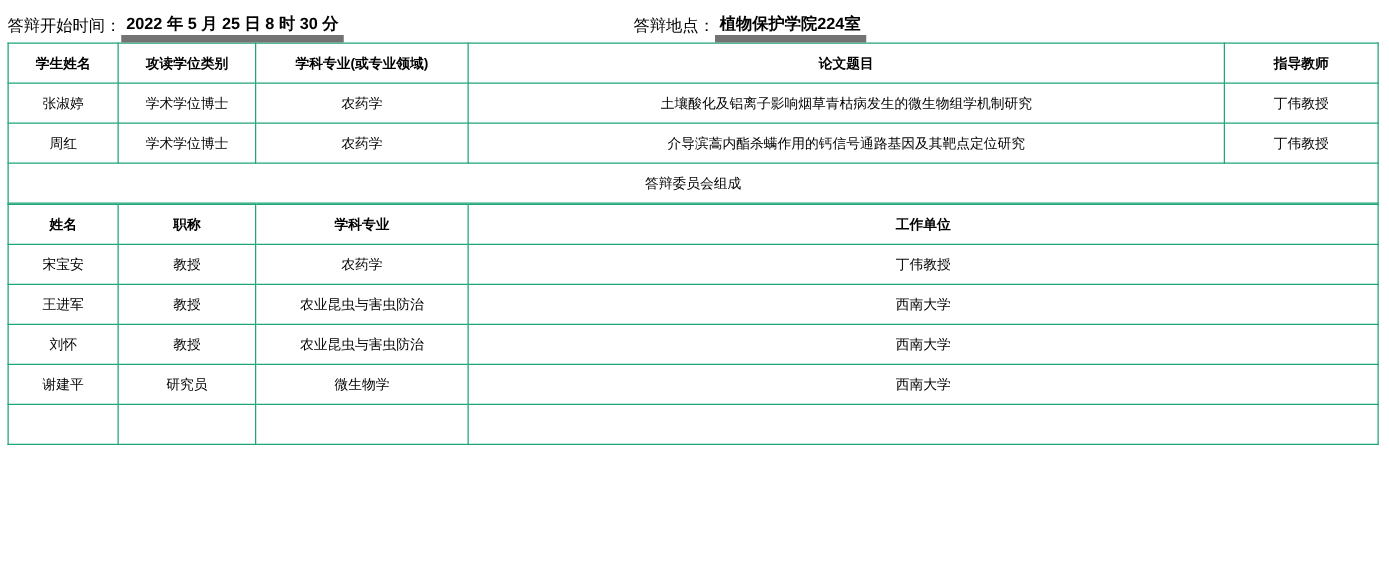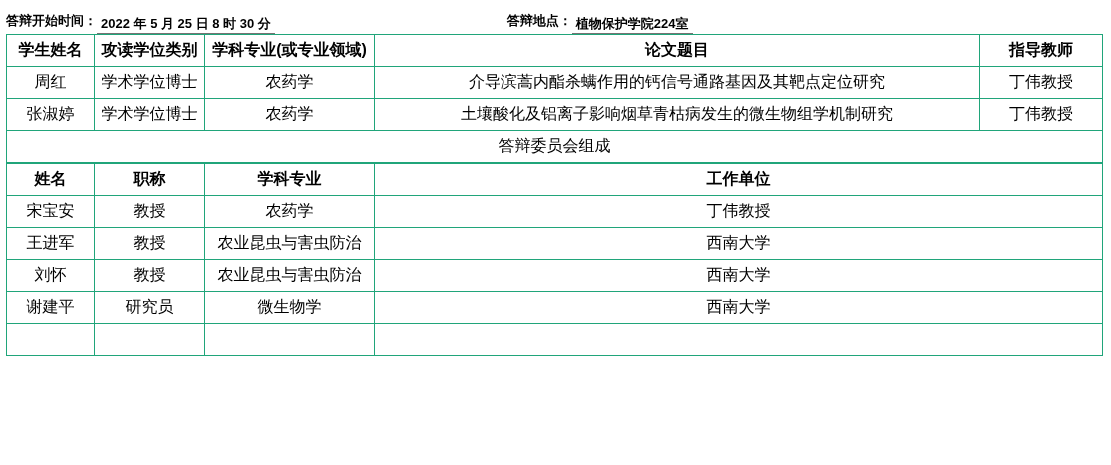--- a/index.html
+++ b/index.html
@@ -29,40 +29,40 @@
     padding-left: 6px;
     box-sizing: border-box;
   }
   .hdr-item {
     font-size: 13px;
     font-weight: bold;
     white-space: nowrap;
     line-height: 16px;
     padding-bottom: 5px;
   }
-  .hdr-label { font-weight: bold; margin-top: 21px; }
+  .hdr-label { font-weight: normal; margin-top: 21px; }
   .hdr-underline {
-    border-bottom: 1px solid #737373;
+    border-bottom: 6px solid #737373;
     padding: 0 4px 1px 4px;
     display: inline-block;
   }
   .hdr-spacer { width: 232px; }
 
   
   table.main {
     border-collapse: collapse;
     width: 1096px;
     margin-left: 6px;
     table-layout: fixed;
   }
   table.main td, table.main th {
     border: 1px solid #20a57a;
     text-align: center;
     vertical-align: middle;
-    font-size: 16px;
+    font-size: 11px;
     height: 31px;
     padding: 0 2px;
     font-weight: normal;
     overflow: hidden;
     white-space: nowrap;
   }
   table.main th, td.hdr-cell {
     font-weight: bold;
   }
   .col1 { width: 88px; }
@@ -114,31 +114,31 @@
       <tr>
         <th>学生姓名</th>
         <th>攻读学位类别</th>
         <th>学科专业(或专业领域)</th>
         <th>论文题目</th>
         <th>指导教师</th>
       </tr>
     </thead>
     <tbody>
       <tr>
+        <td>张淑婷</td>
+        <td>学术学位博士</td>
+        <td>农药学</td>
+        <td>土壤酸化及铝离子影响烟草青枯病发生的微生物组学机制研究</td>
+        <td>丁伟教授</td>
+      </tr>
+      <tr>
         <td>周红</td>
         <td>学术学位博士</td>
         <td>农药学</td>
         <td>介导滨蒿内酯杀螨作用的钙信号通路基因及其靶点定位研究</td>
-        <td>丁伟教授</td>
-      </tr>
-      <tr>
-        <td>张淑婷</td>
-        <td>学术学位博士</td>
-        <td>农药学</td>
-        <td>土壤酸化及铝离子影响烟草青枯病发生的微生物组学机制研究</td>
         <td>丁伟教授</td>
       </tr>
       <tr>
         <td class="section-title" colspan="5">答辩委员会组成</td>
       </tr>
     </tbody>
   </table>
 
   <table class="main">
     <colgroup>

